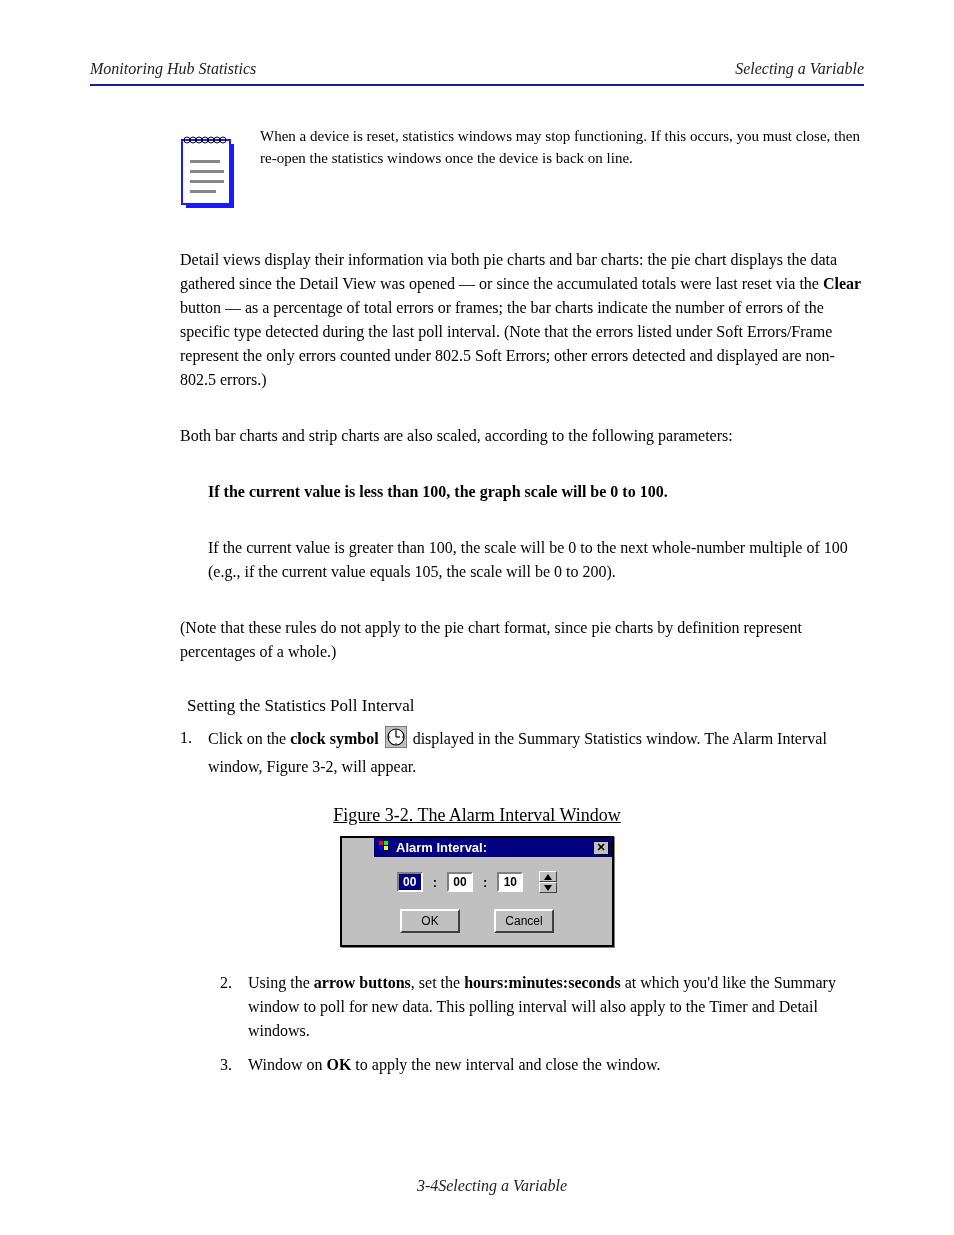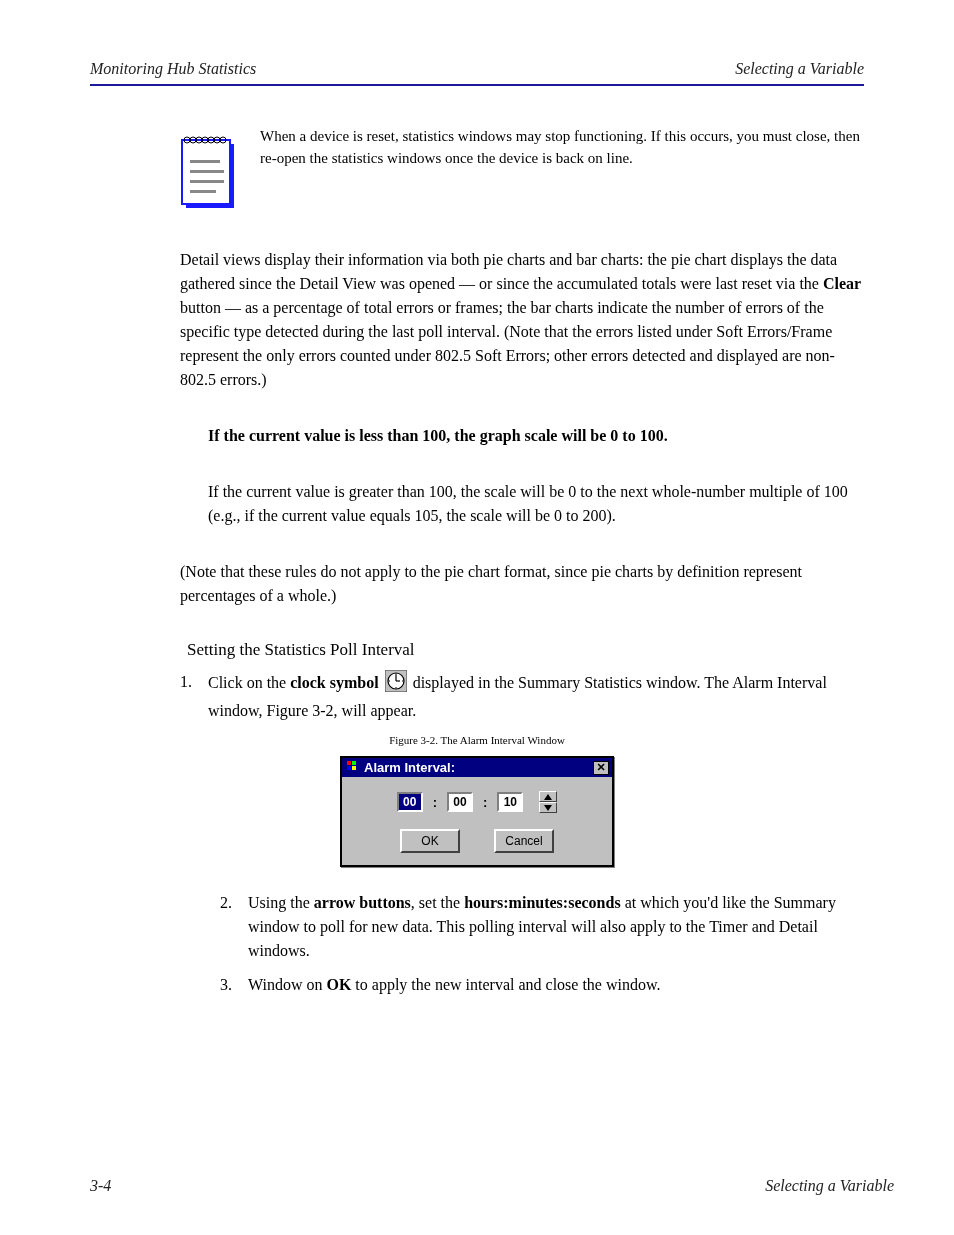--- a/index.html
+++ b/index.html
@@ -76,23 +76,24 @@
   }
   .numitem .txt {
     flex: 1;
   }
   .inline-icon {
     display: inline-block;
     vertical-align: middle;
     margin: 0 2px;
   }
   .fig-caption {
-    font-size: 11px;
+    font-size: 18px;
     text-align: center;
-    margin: 11px 0 10px 0;
+    margin: 26px 0 10px 0;
+    text-decoration: underline;
   }
   .dialog-wrap {
     display: flex;
     justify-content: center;
     margin: 6px 0 24px 0;
   }
   
   .win95 {
     font-family: Tahoma, "MS Sans Serif", Arial, sans-serif;
     background: #c0c0c0;
@@ -102,20 +103,21 @@
   }
   .win95-titlebar {
     display: flex;
     align-items: center;
     justify-content: space-between;
     background: #000080;
     color: #ffffff;
     font-weight: bold;
     font-size: 13px;
     padding: 2px 3px 2px 4px;
+    margin-left: 32px;
   }
   .win95-title-left {
     display: flex;
     align-items: center;
     gap: 4px;
   }
   .win95-close {
     width: 16px;
     height: 14px;
     background: #c0c0c0;
@@ -206,21 +208,21 @@
   .after-fig {
     margin-left: 130px;
     margin-right: 0;
   }
   .footer {
     position: absolute;
     bottom: 40px;
     left: 90px;
     right: 60px;
     display: flex;
-    justify-content: space-between;
+    justify-content: center;
     font-style: italic;
     font-size: 16px;
     color: #222222;
   }
 </style>
 </head>
 <body>
 
 <div class="page">
 
@@ -255,20 +257,21 @@
       </svg>
     </span>
     <div class="note-text">When a device is reset, statistics windows may stop functioning. If this occurs, you must close, then re-open the statistics windows once the device is back on line.</div>
   </div>
 
   <div class="body-col">
     <div class="para">
       <span>Detail views display their information via both pie charts and bar charts: the pie chart displays the data gathered since the Detail View was opened — or since the accumulated totals were last reset via the </span><span class="bold">Clear</span><span> button — as a percentage of total errors or frames; the bar charts indicate the number of errors of the specific type detected during the last poll interval. (Note that the errors listed under Soft Errors/Frame represent the only errors counted under 802.5 Soft Errors; other errors detected and displayed are non-802.5 errors.)</span>
     </div>
 
+    <div class="para">Both bar charts and strip charts are also scaled, according to the following parameters:</div>
 
     <div class="para" style="margin-left:28px;font-weight:bold;">If the current value is less than 100, the graph scale will be 0 to 100.</div>
     <div class="para" style="margin-left:28px;">If the current value is greater than 100, the scale will be 0 to the next whole-number multiple of 100 (e.g., if the current value equals 105, the scale will be 0 to 200).</div>
 
     <div class="para">(Note that these rules do not apply to the pie chart format, since pie charts by definition represent percentages of a whole.)</div>
 
     <div class="h3">Setting the Statistics Poll Interval</div>
 
 
     <div class="numlist">

